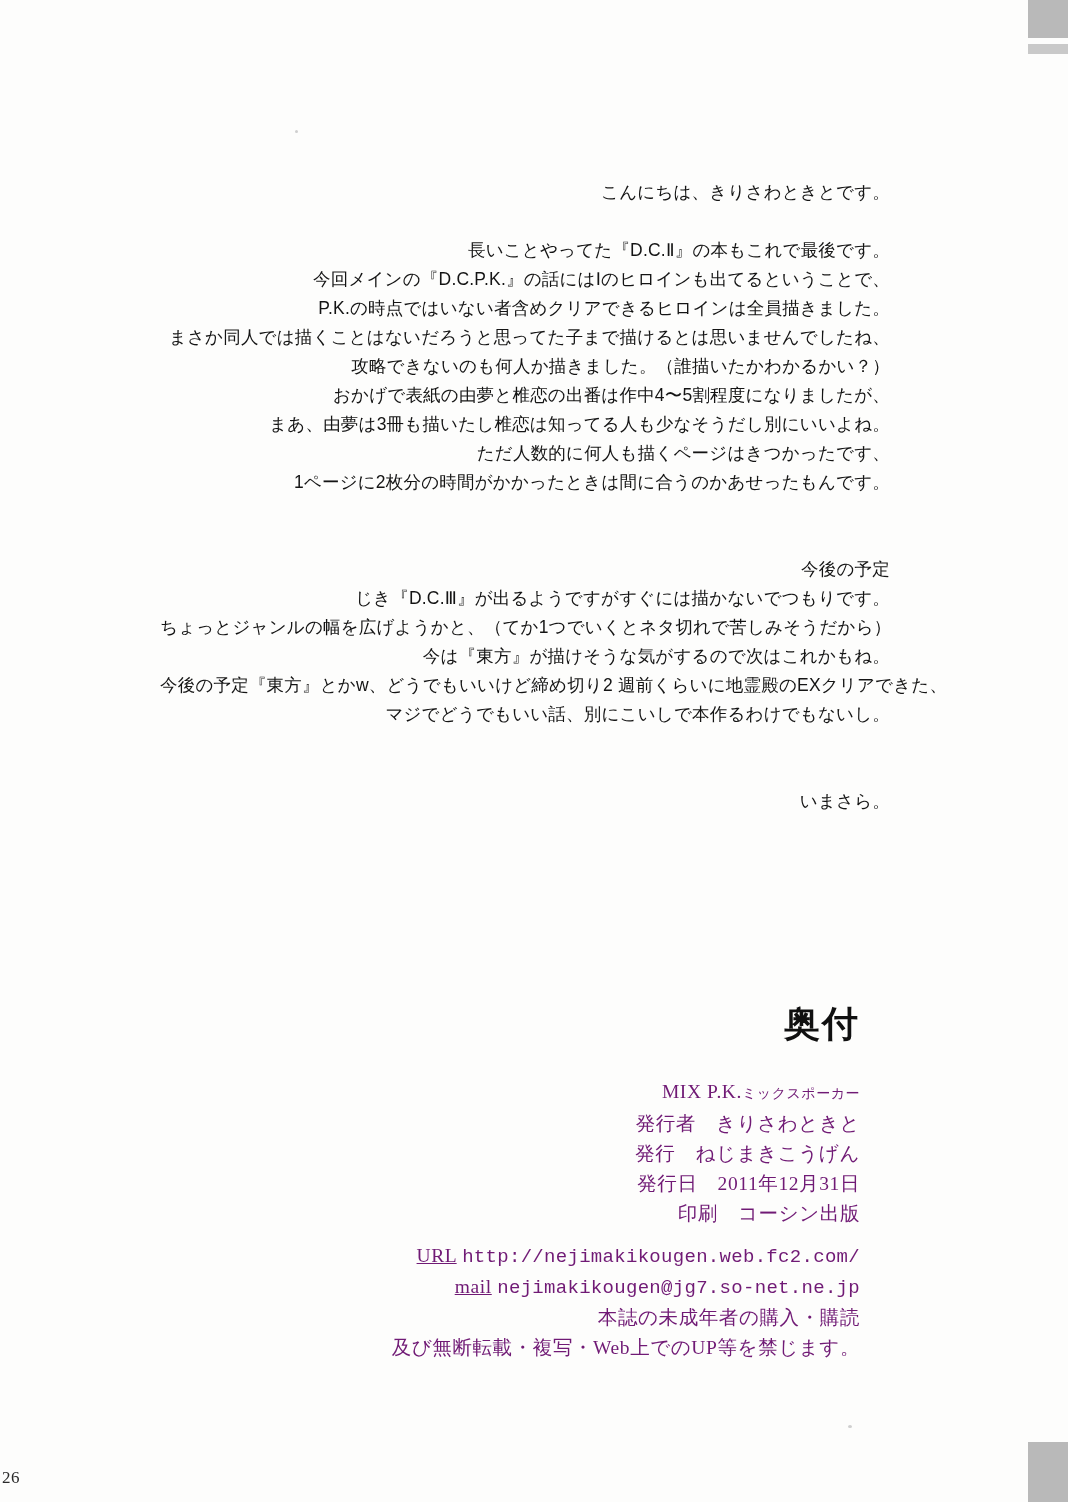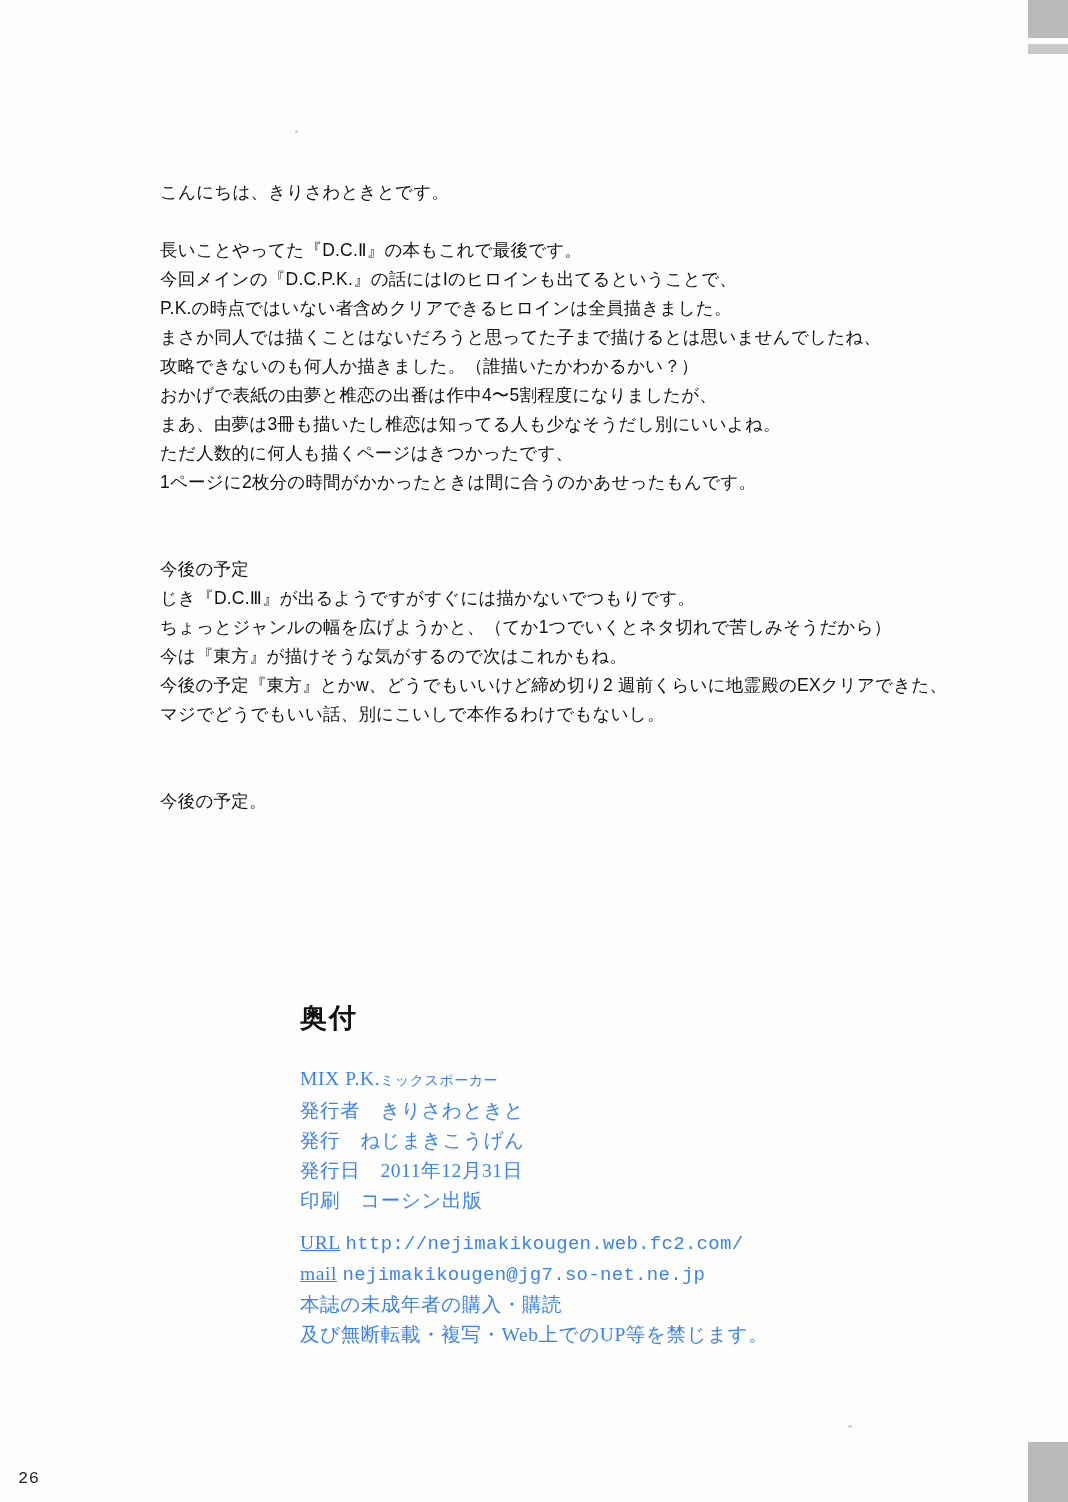--- a/index.html
+++ b/index.html
@@ -14,20 +14,21 @@
     overflow: hidden;
     font-family: "Liberation Sans", sans-serif;
     color: #1a1a1a;
   }
 
   
   .page {
     position: absolute;
     inset: 0;
     background: #fdfdfc;
+    text-align: right;
   }
 
   
   .scan-mark {
     position: absolute;
     right: 0;
     width: 40px;
     background: #b9b9b9;
   }
   .scan-mark.top { top: 0; height: 38px; }
@@ -51,53 +52,53 @@
   .aw-gap-xl { height: 58px; }
 
   .colophon {
     position: absolute;
     left: 300px;
     top: 1000px;
     width: 560px;
   }
   .colophon-title {
     font-family: Liberation Sans, sans-serif;
-    font-size: 27px;
+    font-size: 36px;
     font-weight: bold;
     letter-spacing: 2px;
     color: #101010;
     margin-bottom: 28px;
   }
   .col-line {
     font-family: "Liberation Serif", serif;
     font-size: 19.5px;
     line-height: 30px;
     letter-spacing: 0.6px;
     white-space: pre;
-    color: #3b82f6;
+    color: #701a75;
   }
   .col-line .small {
     font-size: 14px;
     letter-spacing: 0.5px;
   }
   .col-line .mono {
     font-family: "Liberation Mono", monospace;
     font-size: 19px;
     letter-spacing: 0.3px;
   }
   .col-line .ul {
     text-decoration: underline;
   }
   .col-gap { height: 12px; }
 
   .page-number {
     position: absolute;
-    left: 18px;
+    left: 2px;
     bottom: 14px;
-    font-family: Liberation Mono, monospace;
+    font-family: Liberation Serif, serif;
     font-size: 17px;
     color: #2a2a2a;
     letter-spacing: 0.5px;
   }
 
   .speck {
     position: absolute;
     background: #cfcfcf;
     border-radius: 50%;
   }
@@ -132,21 +133,21 @@
 
     <div class="aw-line">今後の予定</div>
     <div class="aw-line">じき『D.C.Ⅲ』が出るようですがすぐには描かないでつもりです。</div>
     <div class="aw-line">ちょっとジャンルの幅を広げようかと、（てか1つでいくとネタ切れで苦しみそうだから）</div>
     <div class="aw-line">今は『東方』が描けそうな気がするので次はこれかもね。</div>
     <div class="aw-line">今後の予定『東方』とかw、どうでもいいけど締め切り2 週前くらいに地霊殿のEXクリアできた、</div>
     <div class="aw-line">マジでどうでもいい話、別にこいしで本作るわけでもないし。</div>
 
     <div class="aw-gap-xl"></div>
 
-    <div class="aw-line">今後の予定。</div>
+    <div class="aw-line">いまさら。</div>
   </div>
 
   <div class="colophon">
     <div class="colophon-title">奥付</div>
 
     <div class="col-line"><span>MIX P.K.</span><span class="small">ミックスポーカー</span></div>
 
     <div class="col-line"><span>発行者</span>　<span>きりさわときと</span></div>
 
     <div class="col-line"><span>発行</span>　<span>ねじまきこうげん</span></div>

